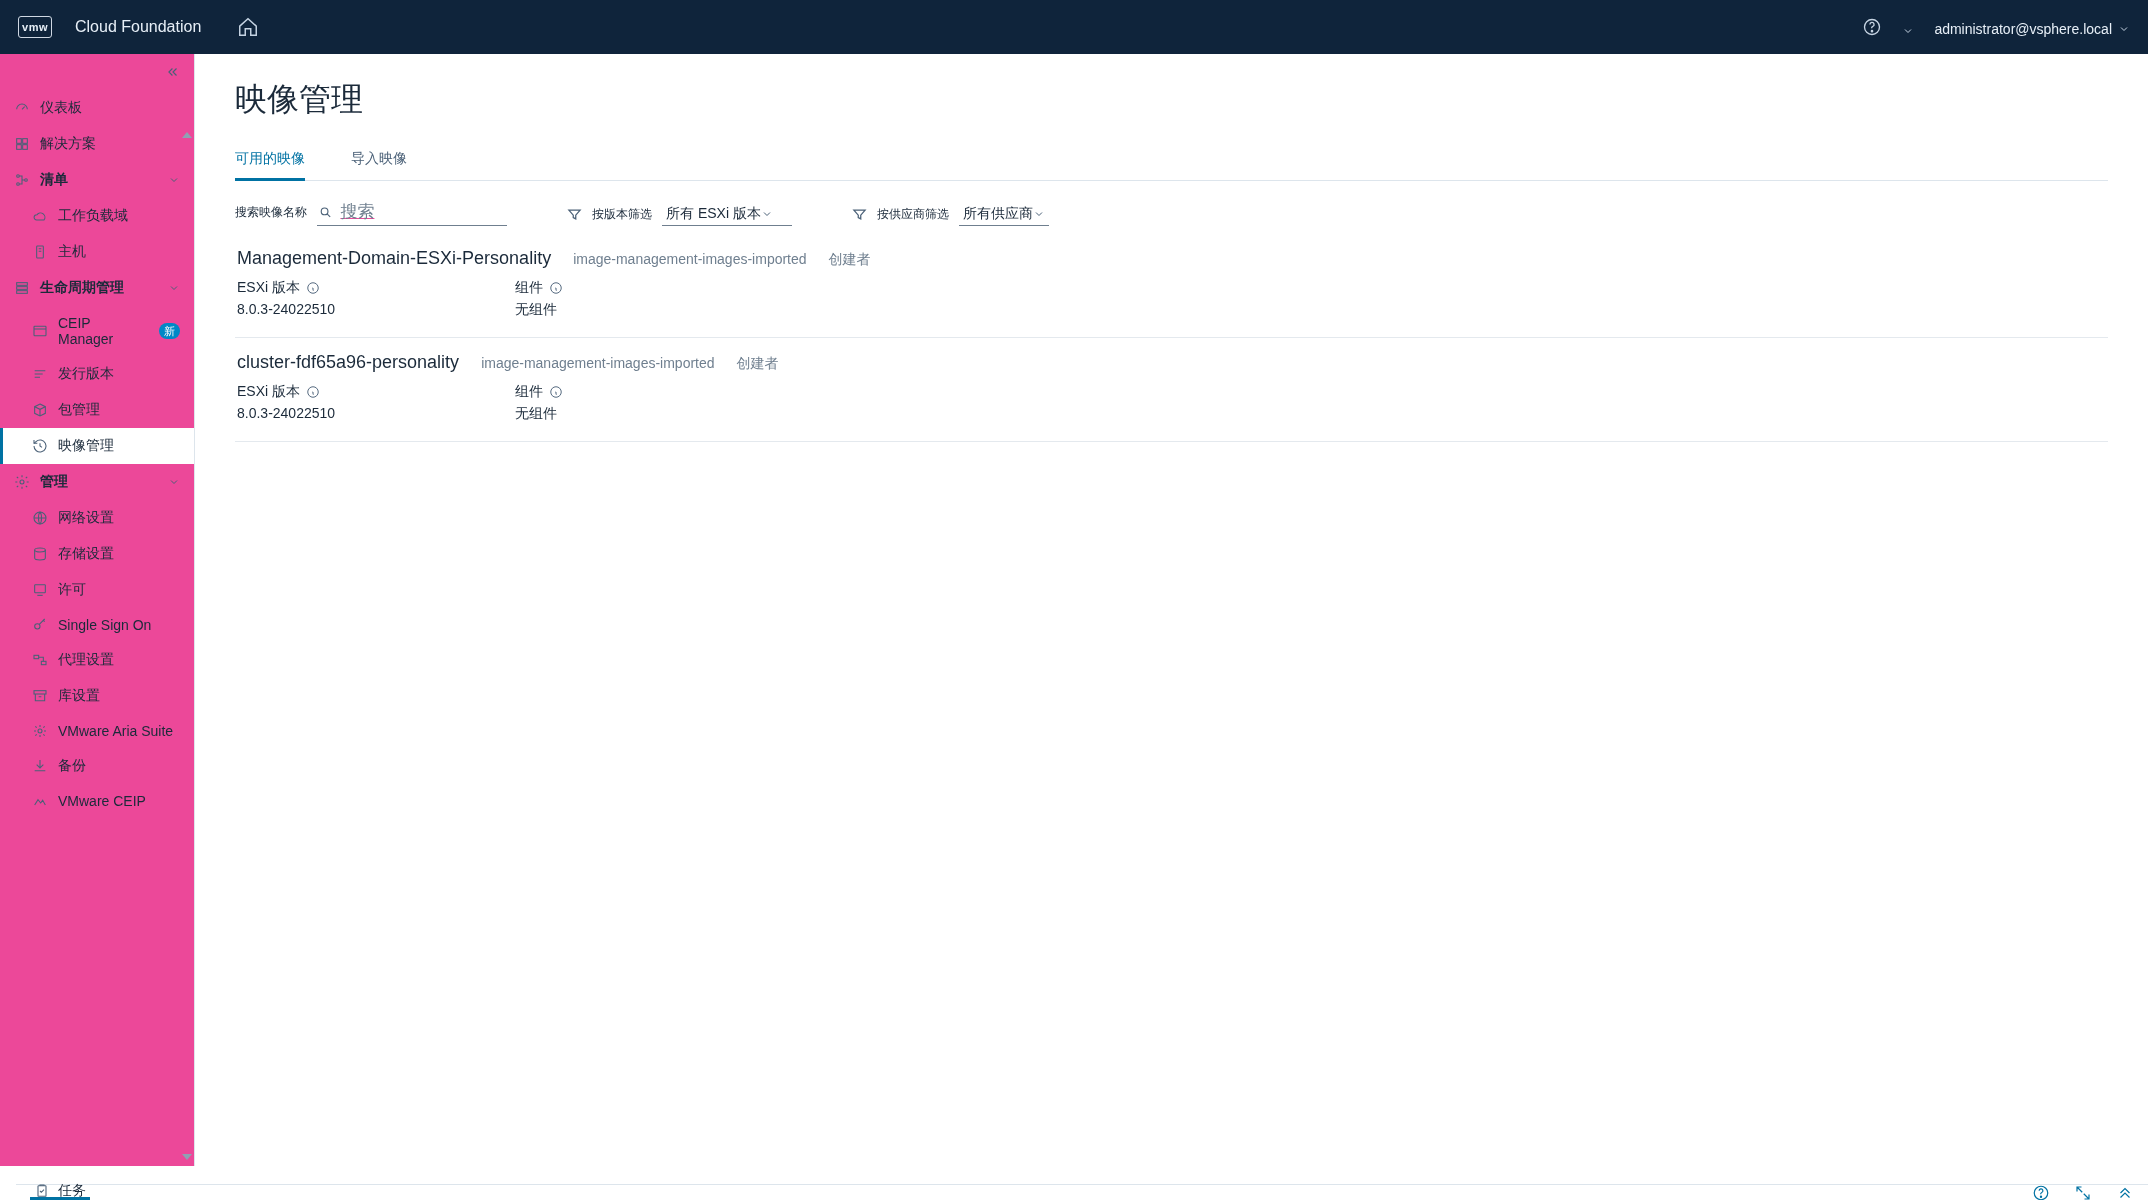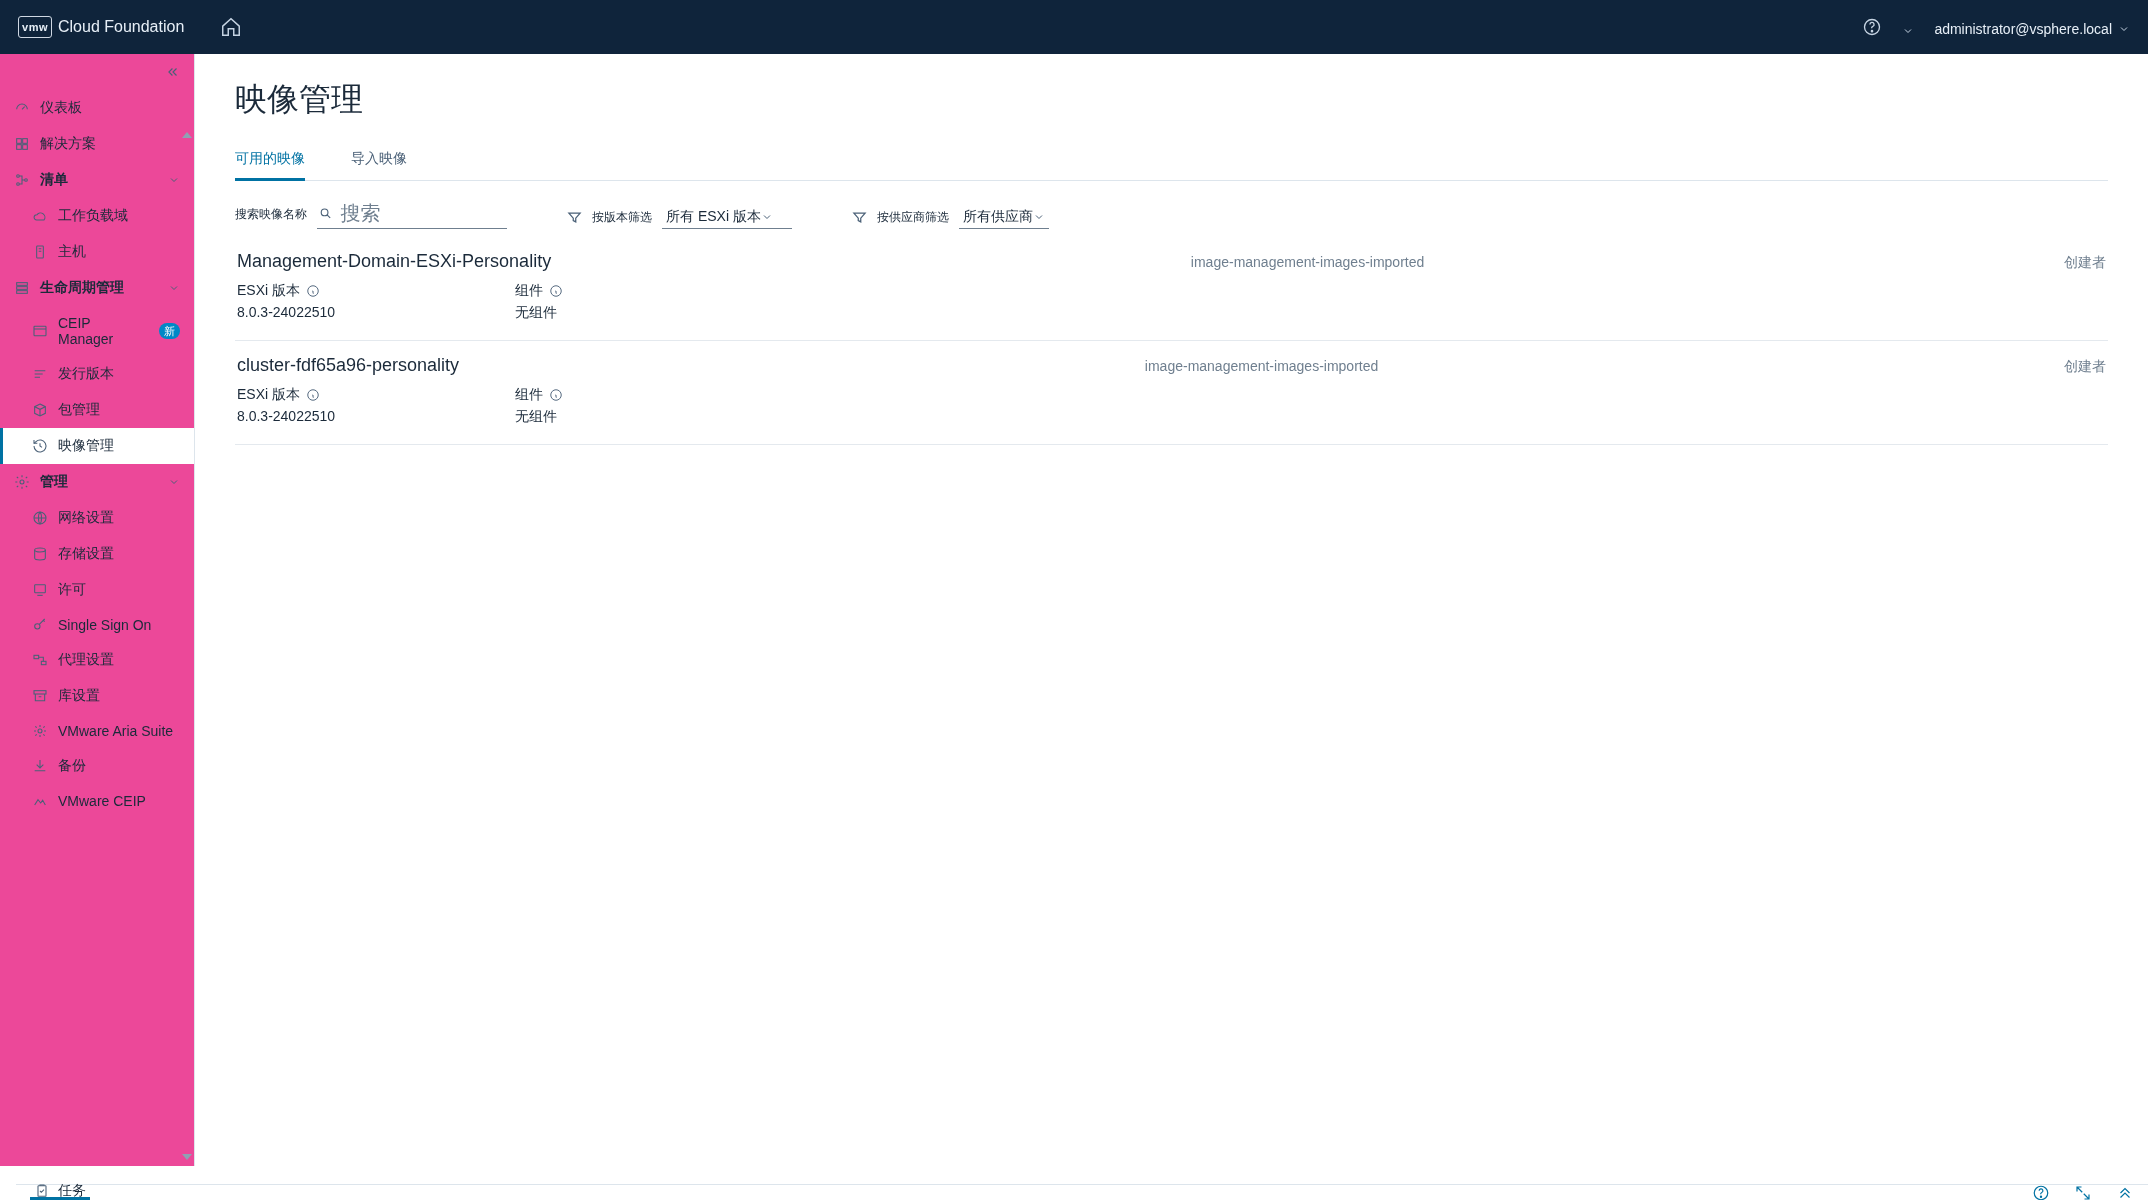--- a/index.html
+++ b/index.html
@@ -17,21 +17,21 @@
 
 .header {
   display: flex;
   align-items: center;
   height: 54px;
   background: #0f243b;
   color: #e7eff7;
   padding: 0 18px;
 }
 .header .brand {
-  display: flex; align-items: center; gap: 6px;
+  display: flex; align-items: center; gap: 23px;
 }
 .vmw-badge {
   width: 34px; height: 22px;
   border: 1px solid #cfd8e3;
   border-radius: 3px;
   display: flex; align-items: center; justify-content: center;
   font-size: 11px; font-weight: 600; letter-spacing: .5px;
 }
 .brand-name { font-size: 16px; font-weight: 500; }
 
@@ -105,36 +105,37 @@
   padding: 18px 0 8px;
 }
 .f-block { display:flex; align-items:center; gap:10px; }
 .f-label { color:#1b2a3a; font-size:12px; }
 .search-wrap {
   display:flex; align-items:center; gap:6px;
   border-bottom:1px solid #6f7f8f; padding: 2px 2px;
   width:190px;
 }
 .search-wrap input {
-  border:none; outline:none; background:transparent; font-size:20px; width:100%;
+  border:none; outline:none; background:transparent; font-size:17px; width:100%;
   color:#ec4899;
+  text-decoration:underline;
 }
 .search-wrap input::placeholder { color:#6f7f8f; }
 .sel-wrap {
   display:flex; align-items:center; gap:0;
   border-bottom:1px solid #6f7f8f; padding: 2px 4px;
 }
 .sel-wrap .val { color:#1b2a3a; }
 .sel-wrap svg, .f-block>svg { stroke:#4a6077; }
 
 .card {
   border-bottom:1px solid #e4e9ee;
   padding: 14px 2px 18px;
 }
-.card-head { display:flex; align-items:baseline; gap: 22px; margin-bottom:10px;justify-content:space-between;}
+.card-head { display:flex; align-items:baseline; gap: 22px; margin-bottom:10px;}
 .card-title { font-size:18px; color:#1b2a3a; }
 .muted { color:#6f7f8f; }
 .card-cols { display:flex; gap: 180px; }
 .col-label { display:flex; align-items:center; gap:6px; color:#1b2a3a; margin-bottom:4px;}
 .info-icon { width:14px; height:14px; stroke:#4a6077; }
 
 
 .footer {
   position:fixed; bottom:0; left:16px; right:0;
   height:16px;

